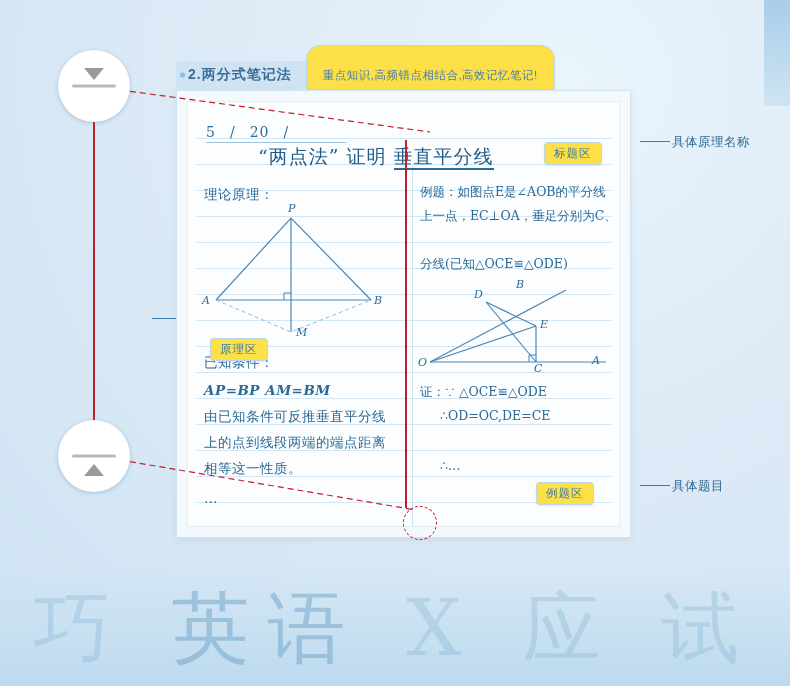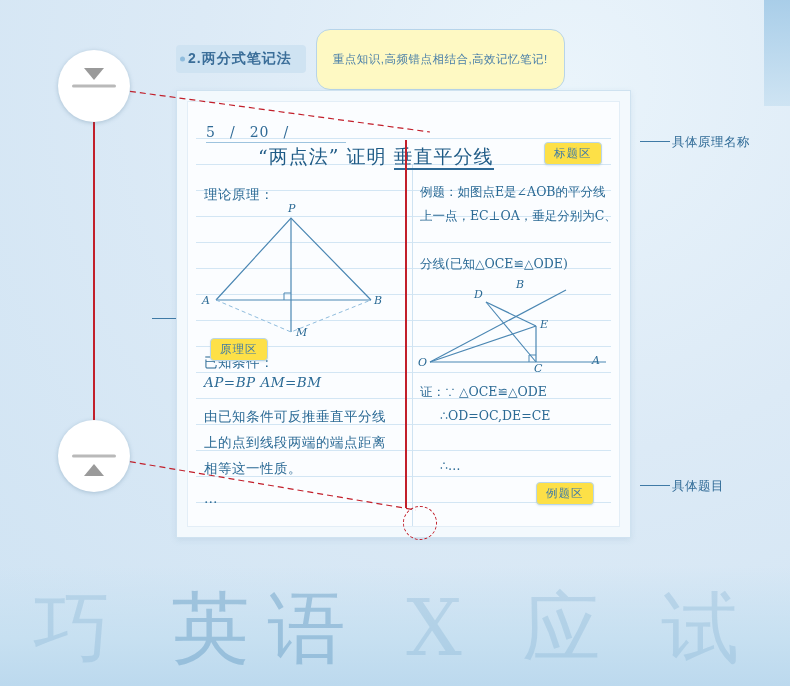--- a/index.html
+++ b/index.html
@@ -33,43 +33,43 @@
     font-size: 78px;
     letter-spacing: 18px;
     color: rgba(120,170,205,0.28);
     white-space: nowrap;
     user-select: none;
   }
   .watermark .hl { color: rgba(100,155,195,0.45); }
 
   
   .head-row {
-    position: absolute; left: 176px; top: 44px; width: 470px; height: 30px;
-    display: flex; align-items: center; gap: 10px;
+    position: absolute; left: 176px; top: 60px; width: 470px; height: 30px;
+    display: flex; align-items: center; gap: 0;
   }
   .head-pill {
     background: #cfe3f2;
     color: #3b6e99;
     font-size: 14px;
     font-weight: bold;
     padding: 5px 14px 5px 12px;
     border-radius: 4px;
     letter-spacing: 1px;
     position: relative;
   }
   .head-pill:before {
     content: "";
     position: absolute; left: 4px; top: 50%; transform: translateY(-50%);
     width: 5px; height: 5px; border-radius: 50%;
     background: #8fbcdd;
   }
   .head-tag {
     border: 1px solid #b7d4e9;
     border-radius: 14px;
-    background: #fef9c3;
+    background: #fde047;
     color: #4a7fa8;
     font-size: 11.5px;
     padding: 22px 16px;
     letter-spacing: .5px;
   }
 
   
   .sheet {
     position: absolute; left: 176px; top: 90px;
     width: 455px; height: 448px;
@@ -117,21 +117,21 @@
   .note-title .u { border-bottom: 2px solid #2f6a96; padding-bottom: 1px; }
 
   
   .hand {
     font-family: "DejaVu Serif", serif;
     color: #2b6a95;
     letter-spacing: .5px;
   }
   .theory-label { position: absolute; left: 16px; top: 84px; font-size: 13.5px; }
   .known-label  { position: absolute; left: 16px; top: 252px; font-size: 13.5px; }
-  .known-line1  { position: absolute; left: 16px; top: 272px; font-size: 13.5px; font-style: italic; }
+  .known-line1  { position: absolute; left: 16px; top: 280px; font-size: 13.5px; font-style: italic; font-weight: bold; }
   .known-line2  { position: absolute; left: 16px; top: 306px; font-size: 13.5px; }
   .known-line3  { position: absolute; left: 16px; top: 332px; font-size: 13.5px; }
   .known-line4  { position: absolute; left: 16px; top: 358px; font-size: 13.5px; }
   .known-dots   { position: absolute; left: 16px; top: 388px; font-size: 13.5px; }
 
   
   .ex { position: absolute; font-family: "DejaVu Serif", serif; color: #2b6a95; font-size: 12.5px; }
   .ex-l1 { left: 232px; top: 82px; }
   .ex-l2 { left: 232px; top: 106px; }
   .ex-l3 { left: 232px; top: 130px; }

